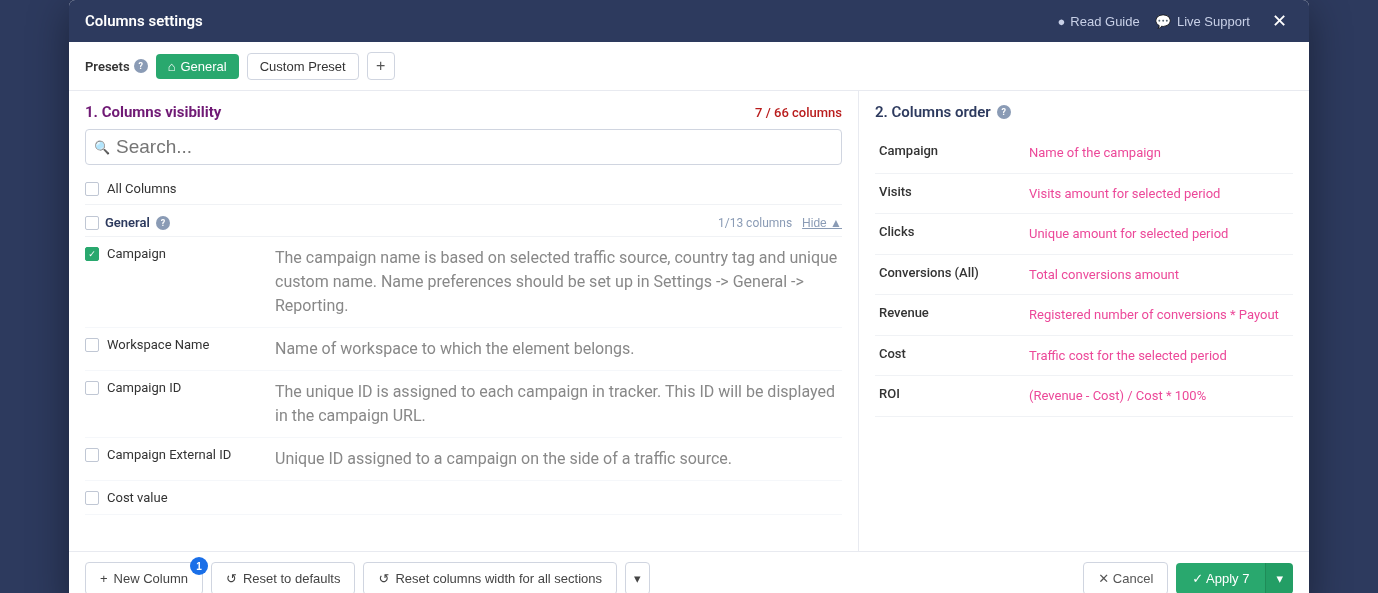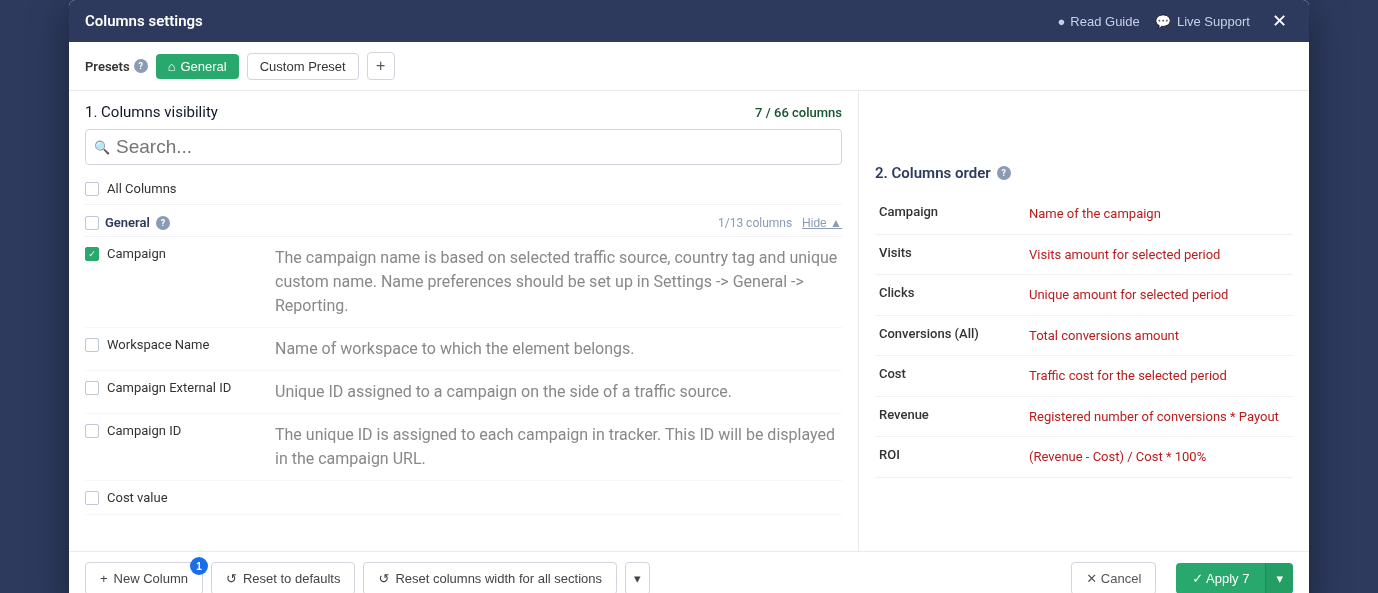--- a/index.html
+++ b/index.html
@@ -141,26 +141,26 @@
     }
 
     .panel-header {
       padding: 12px 16px 8px;
       display: flex;
       align-items: center;
       justify-content: space-between;
     }
     .panel-title {
       font-size: 15px;
-      font-weight: 400;
-      color: #0f172a;
+      font-weight: 700;
+      color: #701a75;
     }
     .columns-count {
       font-size: 13px;
-      color: #14532d;
+      color: #b91c1c;
       font-weight: 500;
     }
 
     .search-box {
       margin: 0 16px 8px;
       position: relative;
     }
     .search-input {
       width: 100%;
       padding: 6px 20px 6px 30px;
@@ -272,21 +272,20 @@
       flex: 1;
       line-height: 1.5;
     }
 
     
     .right-panel {
       flex: 1;
       display: flex;
       flex-direction: column;
       padding: 12px 16px;
-      justify-content: center;
     }
     .right-panel-title {
       font-size: 15px;
       font-weight: 600;
       color: #2d3a5e;
       margin-bottom: 12px;
       display: flex;
       align-items: center;
       gap: 6px;
     }
@@ -301,21 +300,21 @@
       padding: 10px 4px;
       font-size: 13px;
       vertical-align: top;
     }
     .order-col-name {
       font-weight: 500;
       color: #333;
       width: 150px;
     }
     .order-col-desc {
-      color: #b91c1c;
+      color: #ec4899;
       font-size: 12px;
       line-height: 1.5;
     }
 
     
     .modal-footer {
       display: flex;
       align-items: center;
       justify-content: space-between;
       padding: 10px 16px;
@@ -355,21 +354,20 @@
       font-size: 13px;
       cursor: pointer;
       display: flex;
       align-items: center;
       gap: 4px;
     }
 
     .apply-group {
       display: flex;
       align-items: flex-end;
-      margin-left: 12px;
     }
     .btn-apply {
       background: #29a86e;
       color: #fff;
       border: none;
       border-radius: 4px 0 0 4px;
       padding: 8px 16px;
       font-size: 13px;
       font-weight: 500;
       cursor: pointer;
@@ -486,31 +484,31 @@
           <label class="column-name">
             <span class="checkbox"></span>
             <span>Workspace Name</span>
           </label>
           <span class="column-desc">Name of workspace to which the element belongs.</span>
         </div>
 
         <div class="column-row">
           <label class="column-name">
             <span class="checkbox"></span>
+            <span>Campaign ID</span>
+          </label>
+          <span class="column-desc">The unique ID is assigned to each campaign in tracker. This ID will be displayed in the campaign URL.</span>
+        </div>
+
+        <div class="column-row">
+          <label class="column-name">
+            <span class="checkbox"></span>
             <span>Campaign External ID</span>
           </label>
           <span class="column-desc">Unique ID assigned to a campaign on the side of a traffic source.</span>
-        </div>
-
-        <div class="column-row">
-          <label class="column-name">
-            <span class="checkbox"></span>
-            <span>Campaign ID</span>
-          </label>
-          <span class="column-desc">The unique ID is assigned to each campaign in tracker. This ID will be displayed in the campaign URL.</span>
         </div>
 
 
 
         <div class="column-row">
           <label class="column-name">
             <span class="checkbox"></span>
             <span>Cost value</span>
           </label>
         </div>
@@ -535,26 +533,26 @@
     </tr>
             <tr>
       <td class="order-col-name">Clicks</td>
       <td class="order-col-desc">Unique amount for selected period</td>
     </tr>
             <tr>
       <td class="order-col-name">Conversions (All)</td>
       <td class="order-col-desc">Total conversions amount</td>
     </tr>
             <tr>
+      <td class="order-col-name">Revenue</td>
+      <td class="order-col-desc">Registered number of conversions * Payout</td>
+    </tr>
+            <tr>
       <td class="order-col-name">Cost</td>
       <td class="order-col-desc">Traffic cost for the selected period</td>
-    </tr>
-            <tr>
-      <td class="order-col-name">Revenue</td>
-      <td class="order-col-desc">Registered number of conversions * Payout</td>
     </tr>
             <tr>
       <td class="order-col-name">ROI</td>
       <td class="order-col-desc">(Revenue - Cost) / Cost * 100%</td>
     </tr>
           </tbody>
       </table>
     </div>
 
   </div>

